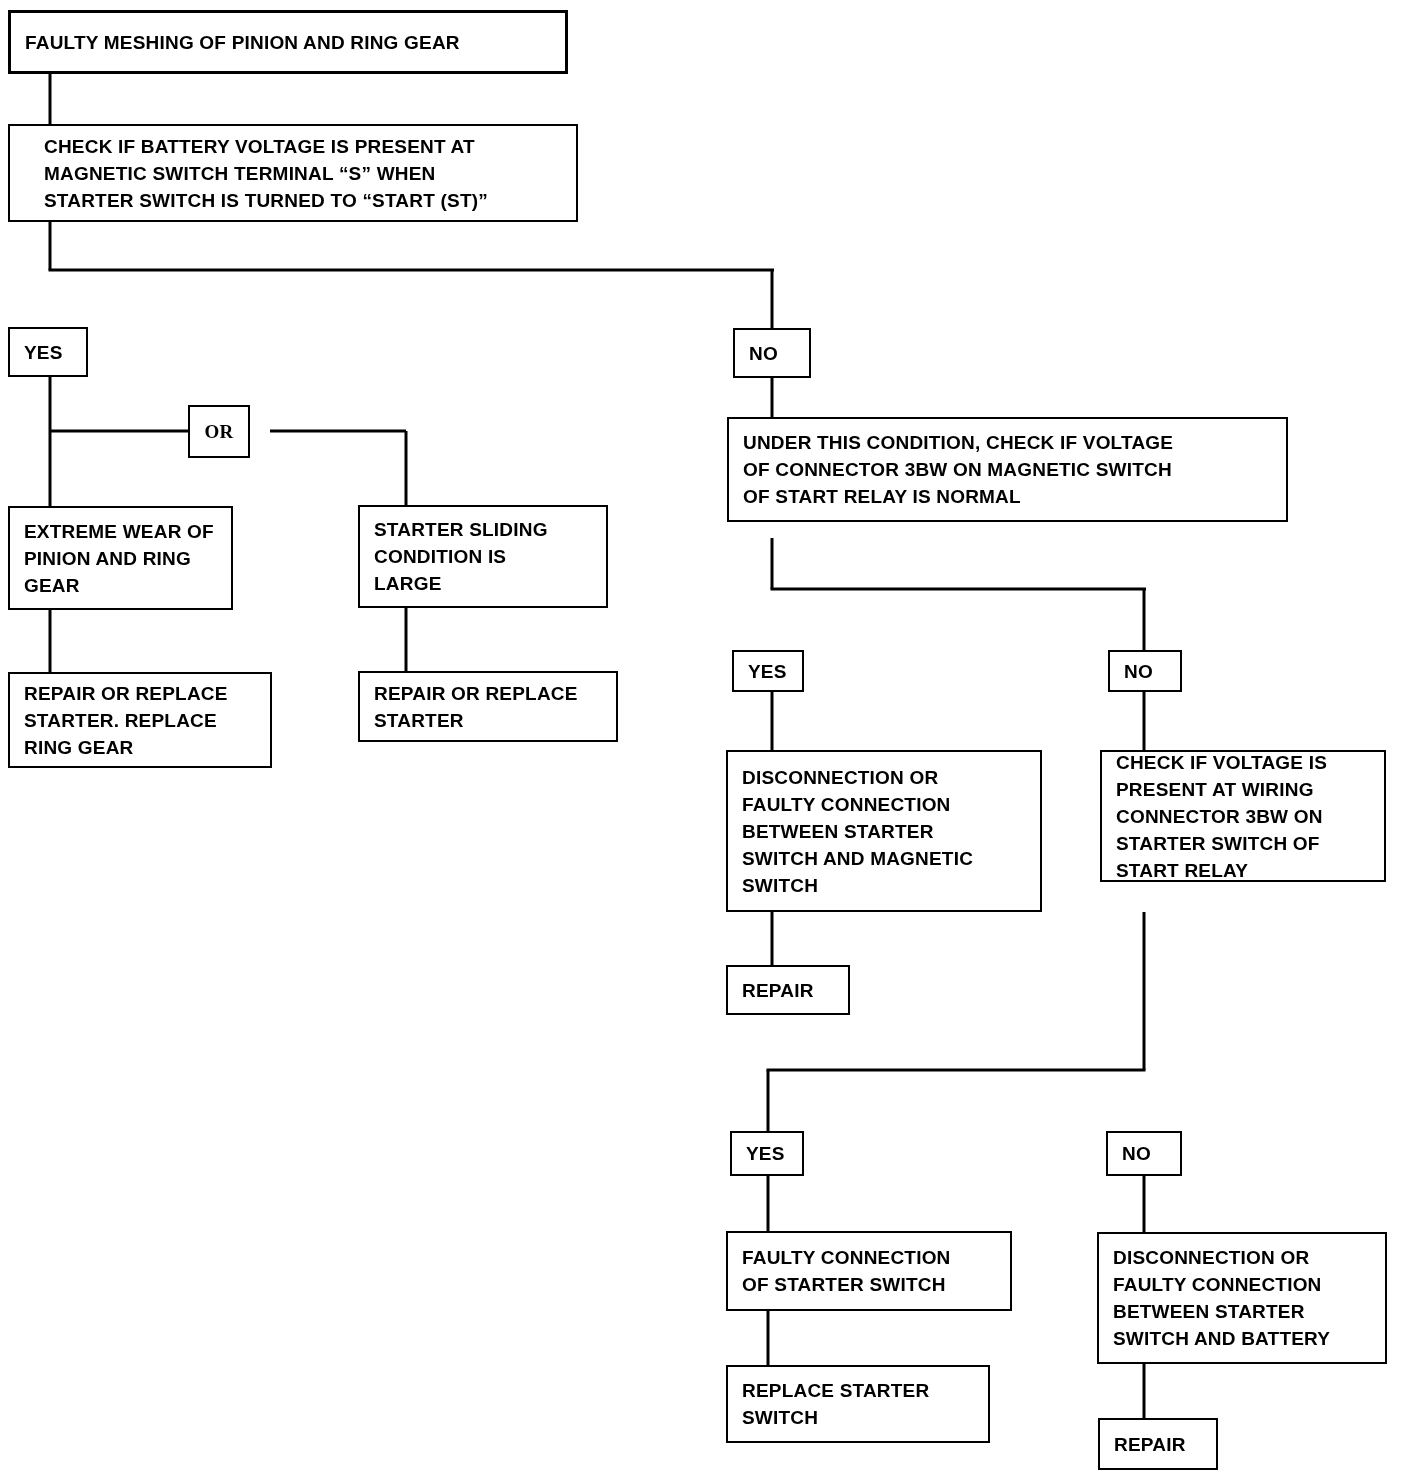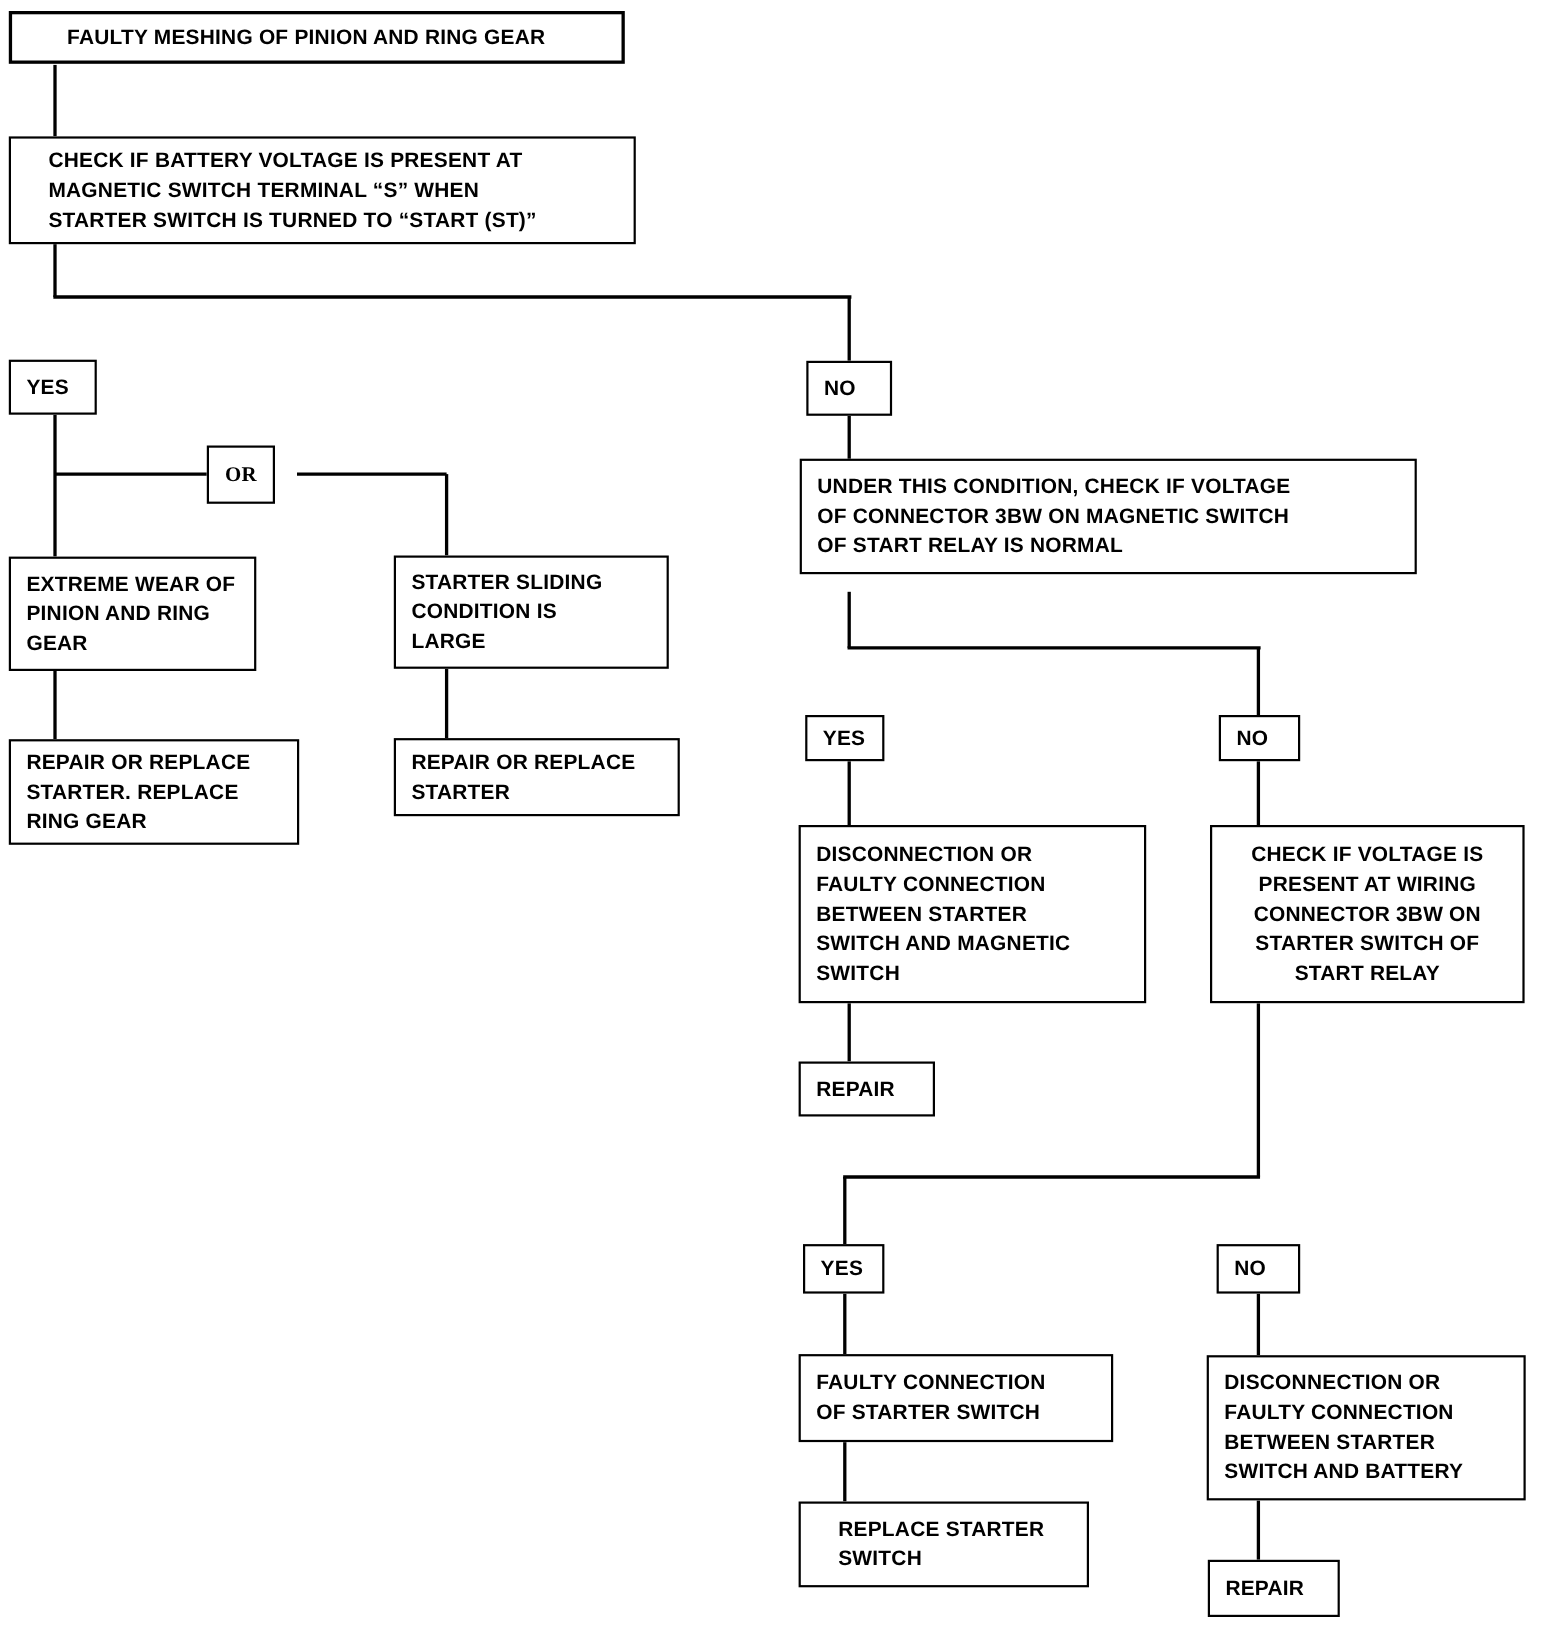--- a/index.html
+++ b/index.html
@@ -90,21 +90,21 @@
       <path d="M 768 1176 L 768 1231"></path>
 
       <path d="M 768 1311 L 768 1365"></path>
 
       <path d="M 1144 1176 L 1144 1232"></path>
 
       <path d="M 1144 1364 L 1144 1418"></path>
     </g>
   </svg>
 
-  <div class="node thick" style="left:8px; top:10px; width:560px; height:48px;padding-left:36px;">
+  <div class="node thick" style="left:8px; top:10px; width:560px; height:64px;">
     <span class="txt">FAULTY MESHING OF PINION AND RING GEAR</span>
   </div>
 
   <div class="node" style="left:8px; top:124px; width:570px; height:98px;padding-left:20px;">
     <span class="txt">CHECK IF BATTERY VOLTAGE IS PRESENT AT
 MAGNETIC SWITCH TERMINAL “S” WHEN
 STARTER SWITCH IS TURNED TO “START (ST)”</span>
   </div>
 
   <div class="node" style="left:8px; top:327px; width:80px; height:50px;">
@@ -157,21 +157,21 @@
   </div>
 
   <div class="node" style="left:726px; top:750px; width:316px; height:162px;">
     <span class="txt">DISCONNECTION OR
 FAULTY CONNECTION
 BETWEEN STARTER
 SWITCH AND MAGNETIC
 SWITCH</span>
   </div>
 
-  <div class="node" style="left:1100px; top:750px; width:286px; height:162px;text-align:center;">
+  <div class="node" style="left:1100px; top:750px; width:286px; height:132px;">
     <span class="txt">CHECK IF VOLTAGE IS
 PRESENT AT WIRING
 CONNECTOR 3BW ON
 STARTER SWITCH OF
 START RELAY</span>
   </div>
 
   <div class="node" style="left:726px; top:965px; width:124px; height:50px;">
     <span class="txt">REPAIR</span>
   </div>
@@ -189,21 +189,21 @@
 OF STARTER SWITCH</span>
   </div>
 
   <div class="node" style="left:1097px; top:1232px; width:290px; height:132px;">
     <span class="txt">DISCONNECTION OR
 FAULTY CONNECTION
 BETWEEN STARTER
 SWITCH AND BATTERY</span>
   </div>
 
-  <div class="node" style="left:726px; top:1365px; width:264px; height:78px;padding-left:20px;">
+  <div class="node" style="left:726px; top:1365px; width:264px; height:78px;">
     <span class="txt">REPLACE STARTER
 SWITCH</span>
   </div>
 
   <div class="node" style="left:1098px; top:1418px; width:120px; height:52px;">
     <span class="txt">REPAIR</span>
   </div>
 
 </div>
 

